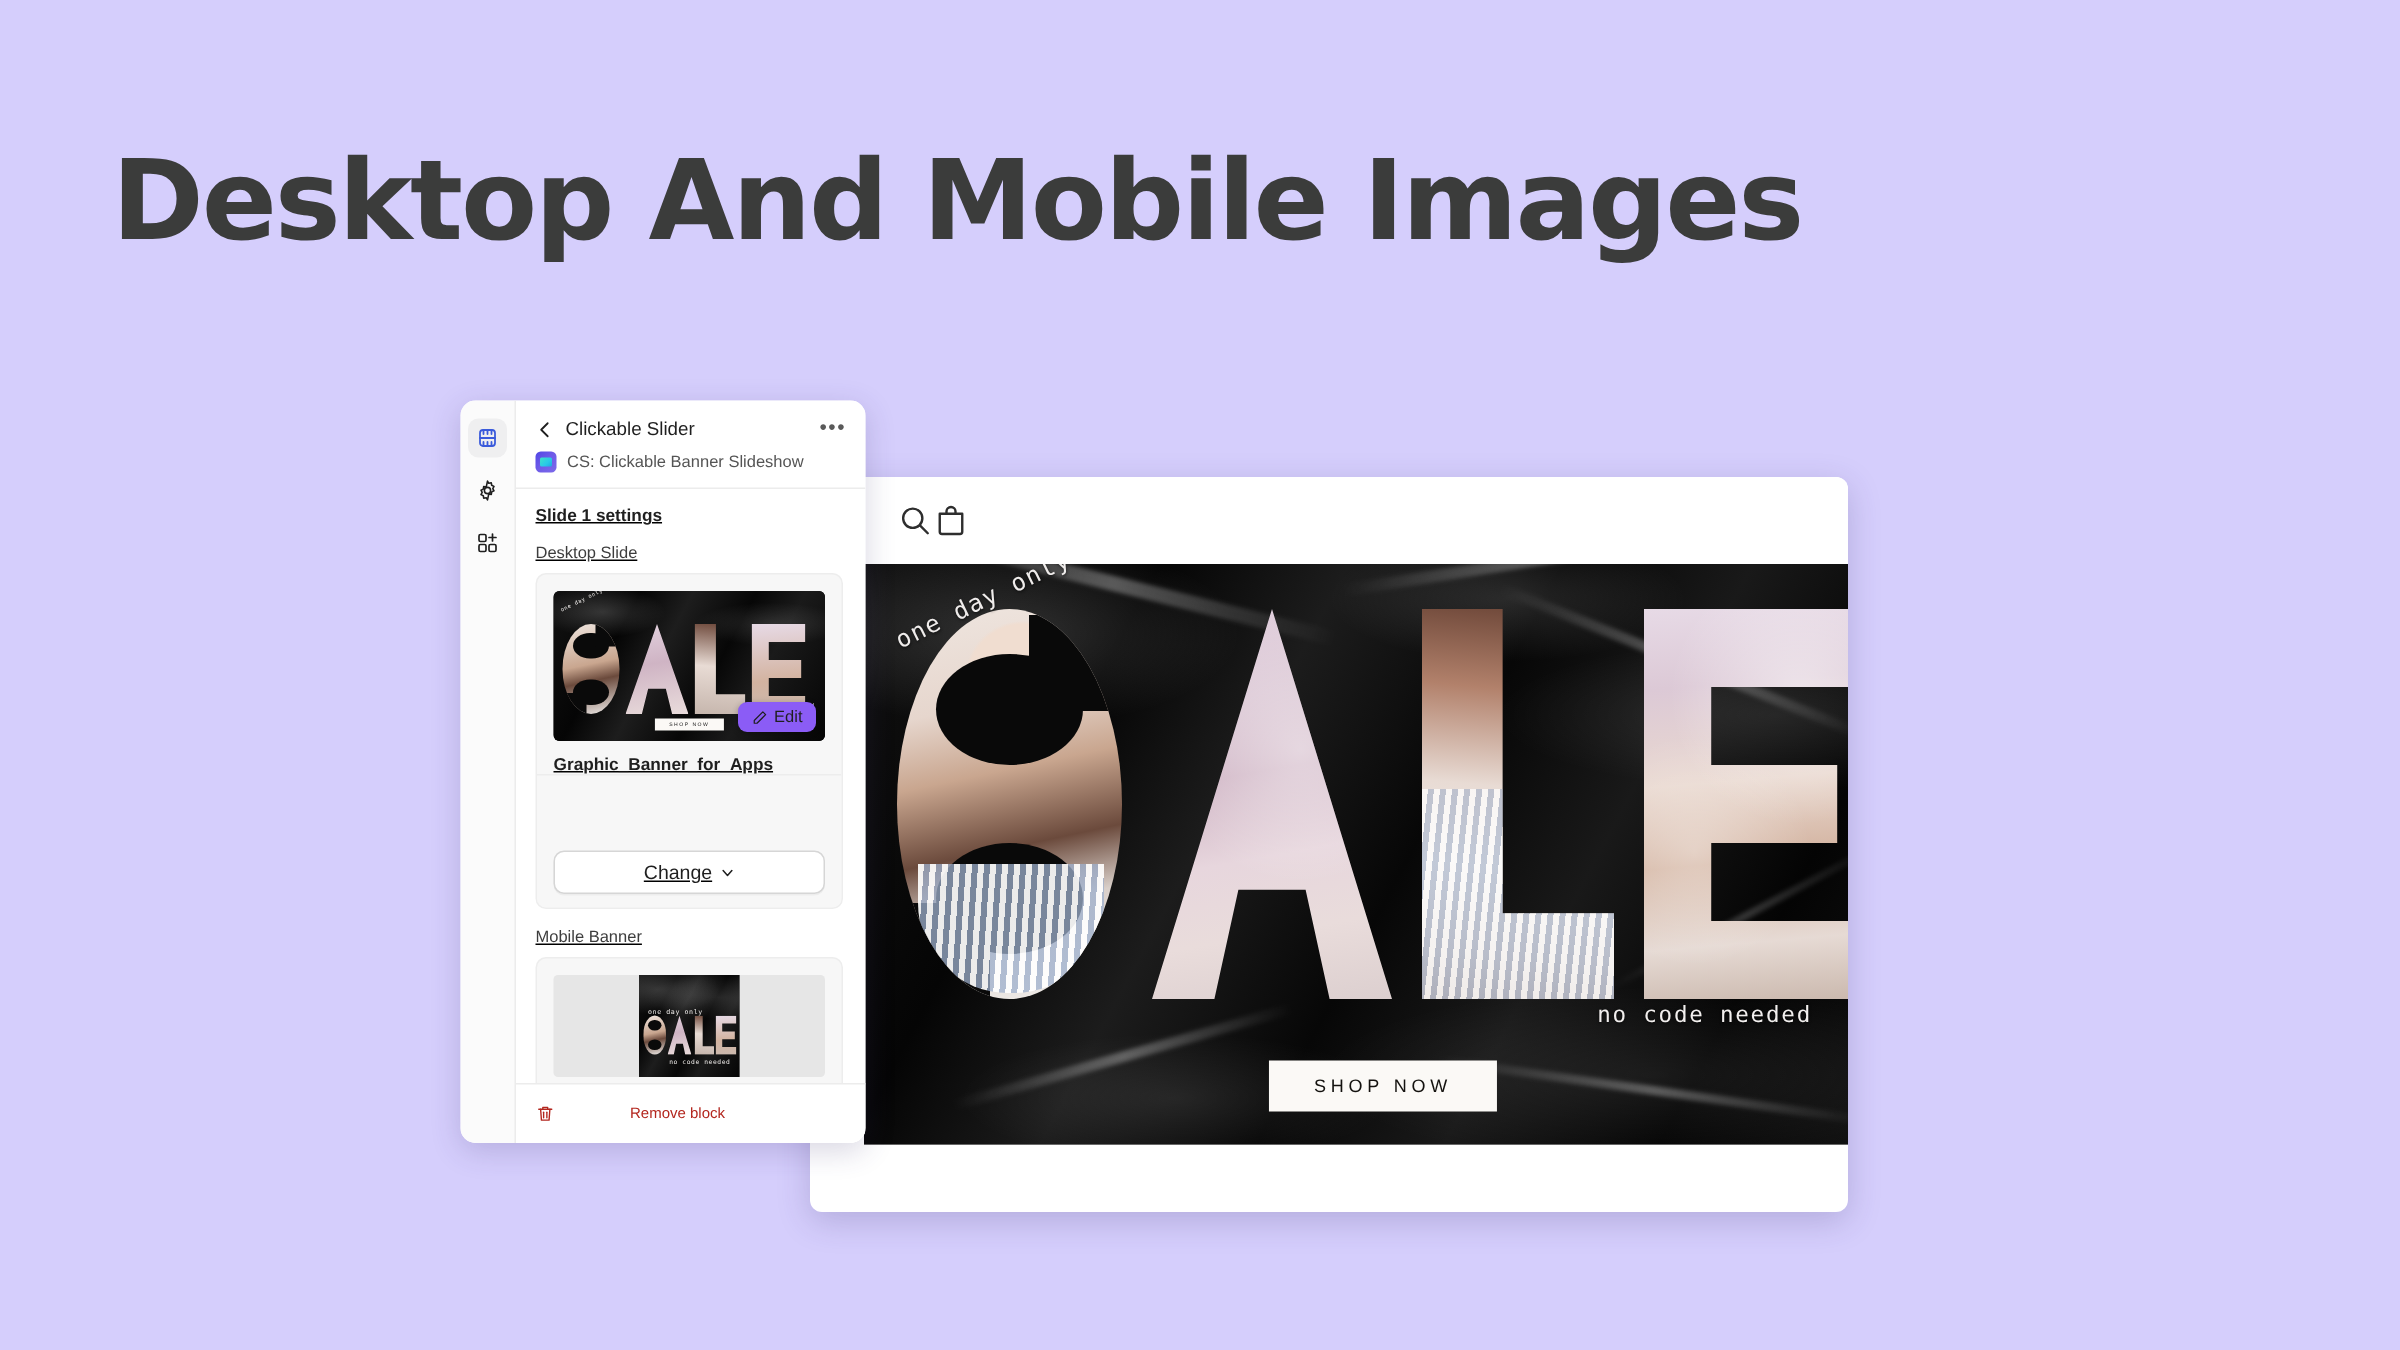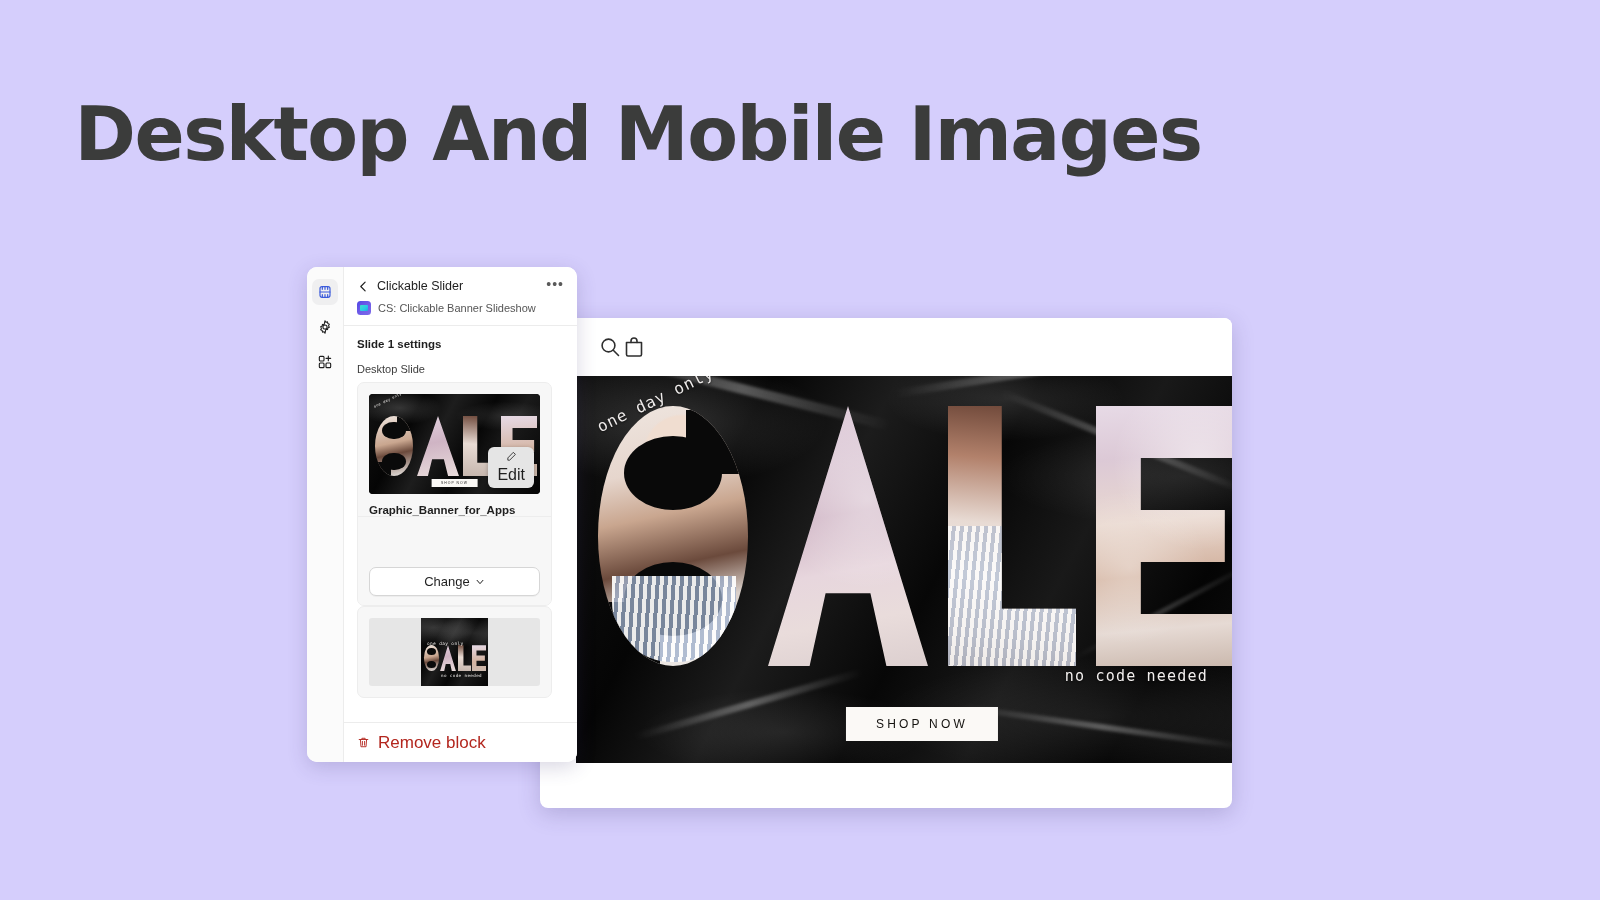--- a/index.html
+++ b/index.html
@@ -229,21 +229,22 @@
   }
   .app-icon i {
     width: 8px; height: 6px; border-radius: 1px; display: block;
     background: linear-gradient(135deg, #3ee3c8, #29c9e8 60%, #1ea9e0);
   }
   .app-sub { font-size: 11px; color: #555; white-space: nowrap; overflow: hidden; text-overflow: ellipsis; }
 
   .panel-body {
     flex: 1;
     overflow: hidden;
-    padding: 0 12px 0 0;
+    padding: 0 2px 0 0;
+    text-decoration: underline;
   }
   .section-title {
     font-size: 11.5px;
     font-weight: bold;
     color: #1f1f1f;
     padding: 12px 13px 0 13px;
   }
   .field-label {
     font-size: 11px;
     color: #3d3d3d;
@@ -260,29 +261,28 @@
     margin: 11px 11px 0 11px;
     height: 100px;
     border-radius: 4px;
     overflow: hidden;
     position: relative;
     background: #0b0b0b;
   }
   .edit-btn {
     position: absolute;
     right: 6px; bottom: 6px;
-    background: #e5e5e5;
+    background: #8b5cf6;
     border-radius: 6px;
     box-shadow: 0 1px 4px rgba(0,0,0,.28);
     display: flex; align-items: center; gap: 4px;
     padding: 4px 9px;
-    font-size: 16px;
+    font-size: 11px;
     color: #1f1f1f;
     cursor: pointer;
-    flex-direction: column;
   }
   .edit-btn svg { width: 11px; height: 11px; display: block; }
   .file-name {
     font-size: 11.5px;
     font-weight: bold;
     color: #1f1f1f;
     padding: 10px 11px 0 11px;
     word-break: break-all;
   }
   .file-type {
@@ -338,21 +338,21 @@
     position: absolute;
     left: 0; right: 0; bottom: 0;
     height: 40px;
     background: #fff;
     border-top: 1px solid #ececec;
     display: flex; align-items: center; gap: 8px;
     padding: 0 13px;
     cursor: pointer;
   }
   .panel-foot svg { width: 13px; height: 13px; display: block; }
-  .remove-label { font-size: 17px; color: #b3261e; }
+  .remove-label { font-size: 10px; color: #b3261e; margin-left: 42px; }
 
   
   .mini { position: absolute; inset: 0; }
   .mini .mtex {
     position: absolute; inset: 0;
     background:
       radial-gradient(ellipse 60px 24px at 18% 14%, rgba(255,255,255,.18), transparent 70%),
       radial-gradient(ellipse 70px 20px at 80% 22%, rgba(255,255,255,.12), transparent 72%),
       linear-gradient(118deg, #121212 0%, #050505 25%, #1d1d1d 40%, #070707 58%, #1a1a1a 72%, #050505 100%);
   }
@@ -531,20 +531,21 @@
         <div class="change-row">
           <button class="change-btn">
             <span>Change</span>
             <svg viewBox="0 0 24 24" fill="none" stroke="#1f1f1f" stroke-width="2.4" stroke-linecap="round" stroke-linejoin="round">
               <polyline points="5,8 12,16 19,8"></polyline>
             </svg>
           </button>
         </div>
       </div>
 
+      <div class="field-label">Mobile Banner</div>
 
       <div class="mobile-card">
         <div class="mobile-slot">
           <div class="mobile-thumb">
             <div class="mini portrait">
               <div class="mtex"></div>
               <div class="ml" style="left:3px;top:40%;width:15px;height:26px;border-radius:8px/13px;background:linear-gradient(168deg,#efe6e0,#c9a68f 45%,#6b4a3c 62%,#f1eeec);">
                 <div style="position:absolute;left:3px;top:3px;width:9px;height:7px;background:#0a0a0a;border-radius:5px/4px;"></div>
                 <div style="position:absolute;left:3px;top:16px;width:9px;height:7px;background:#0a0a0a;border-radius:5px/4px;"></div>
               </div>

